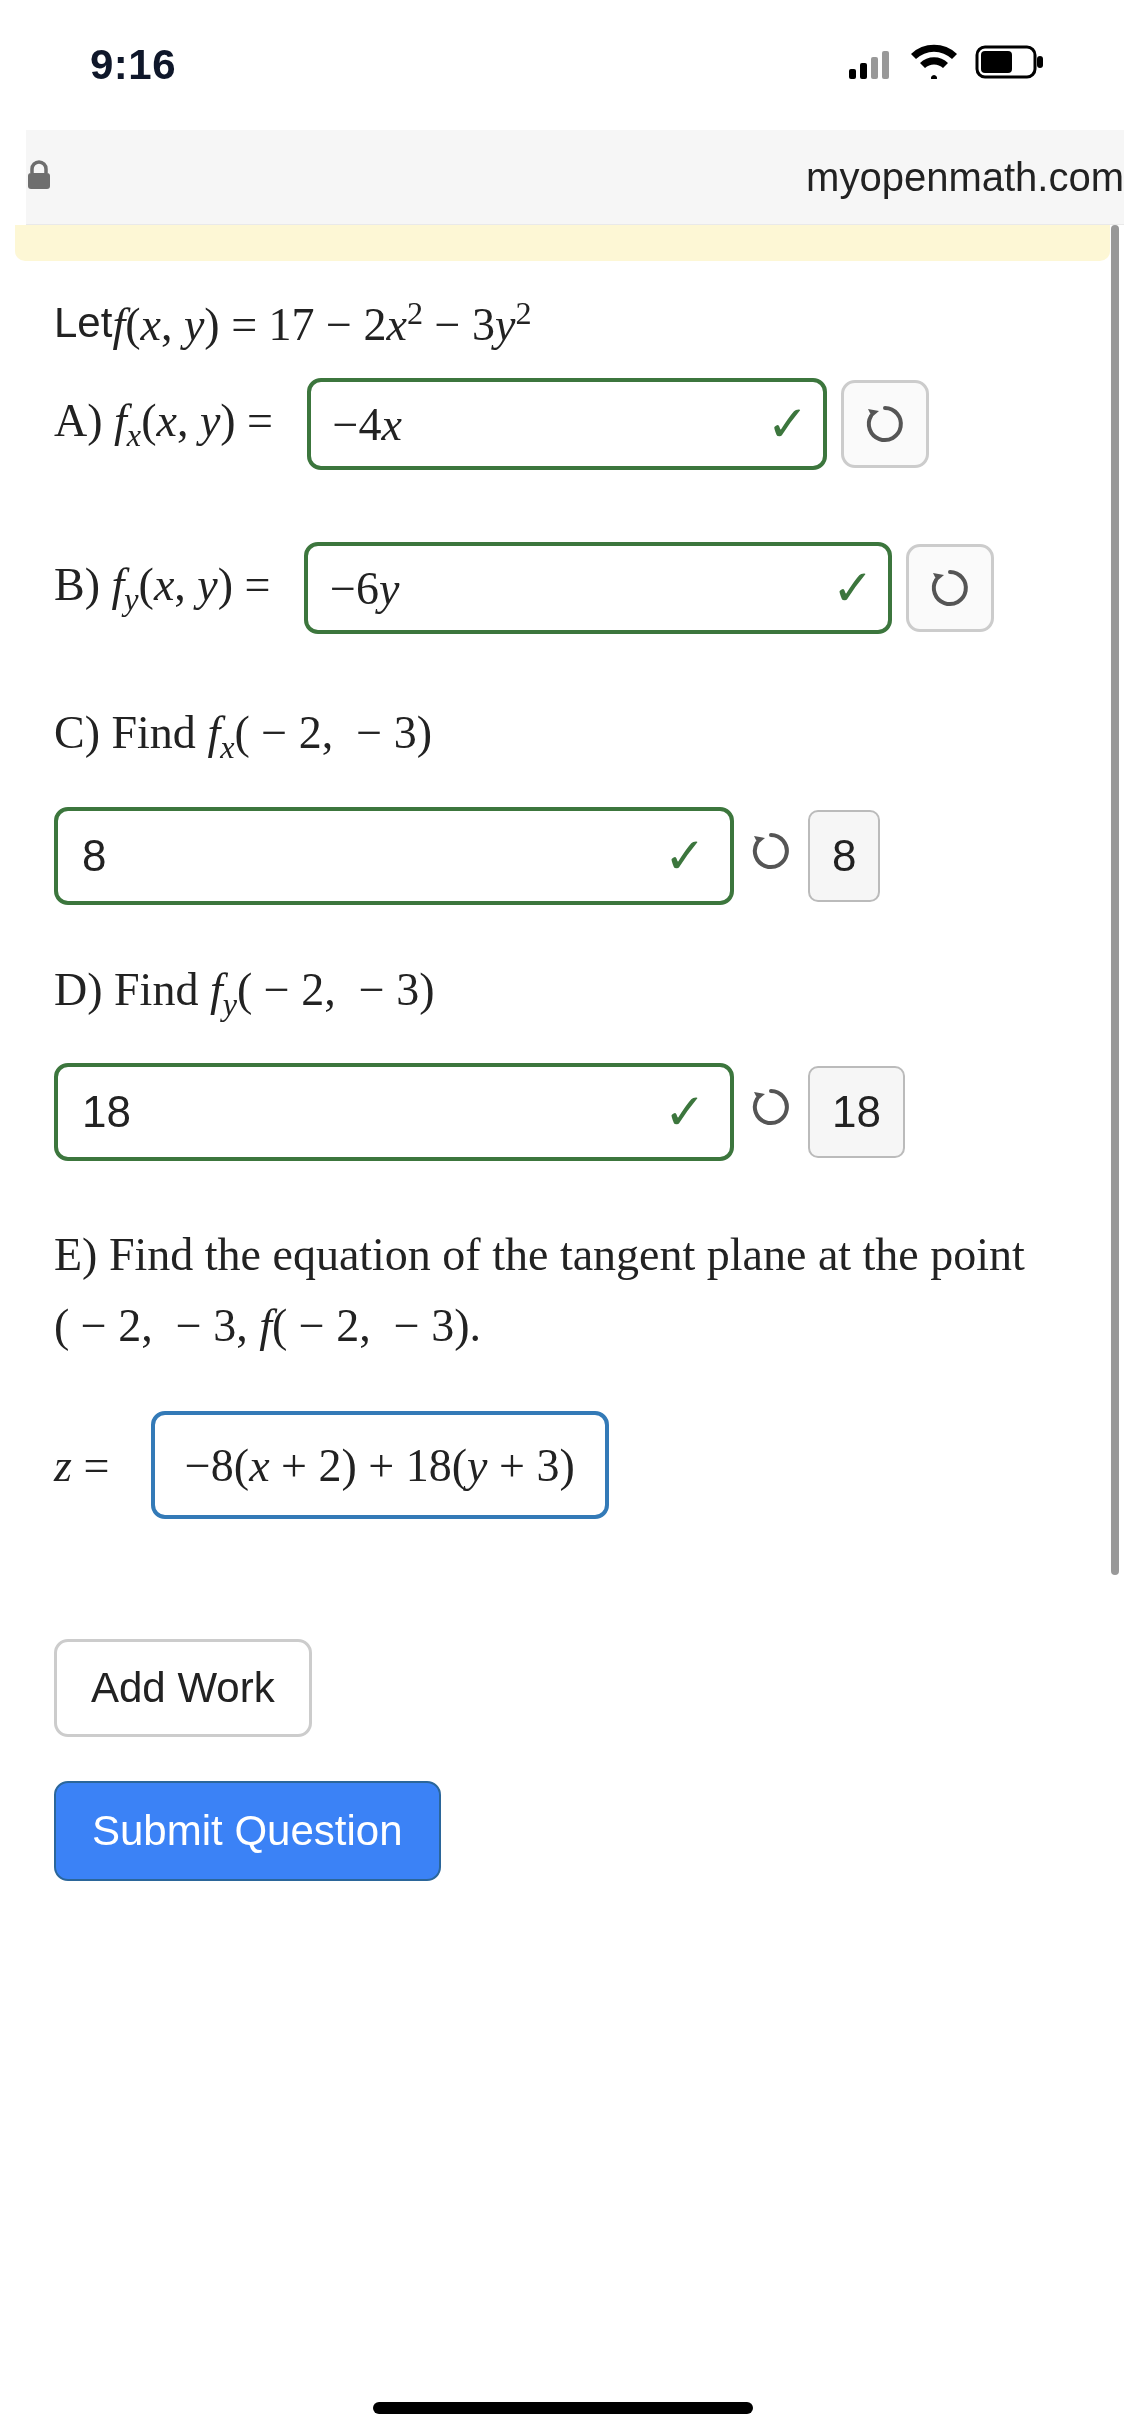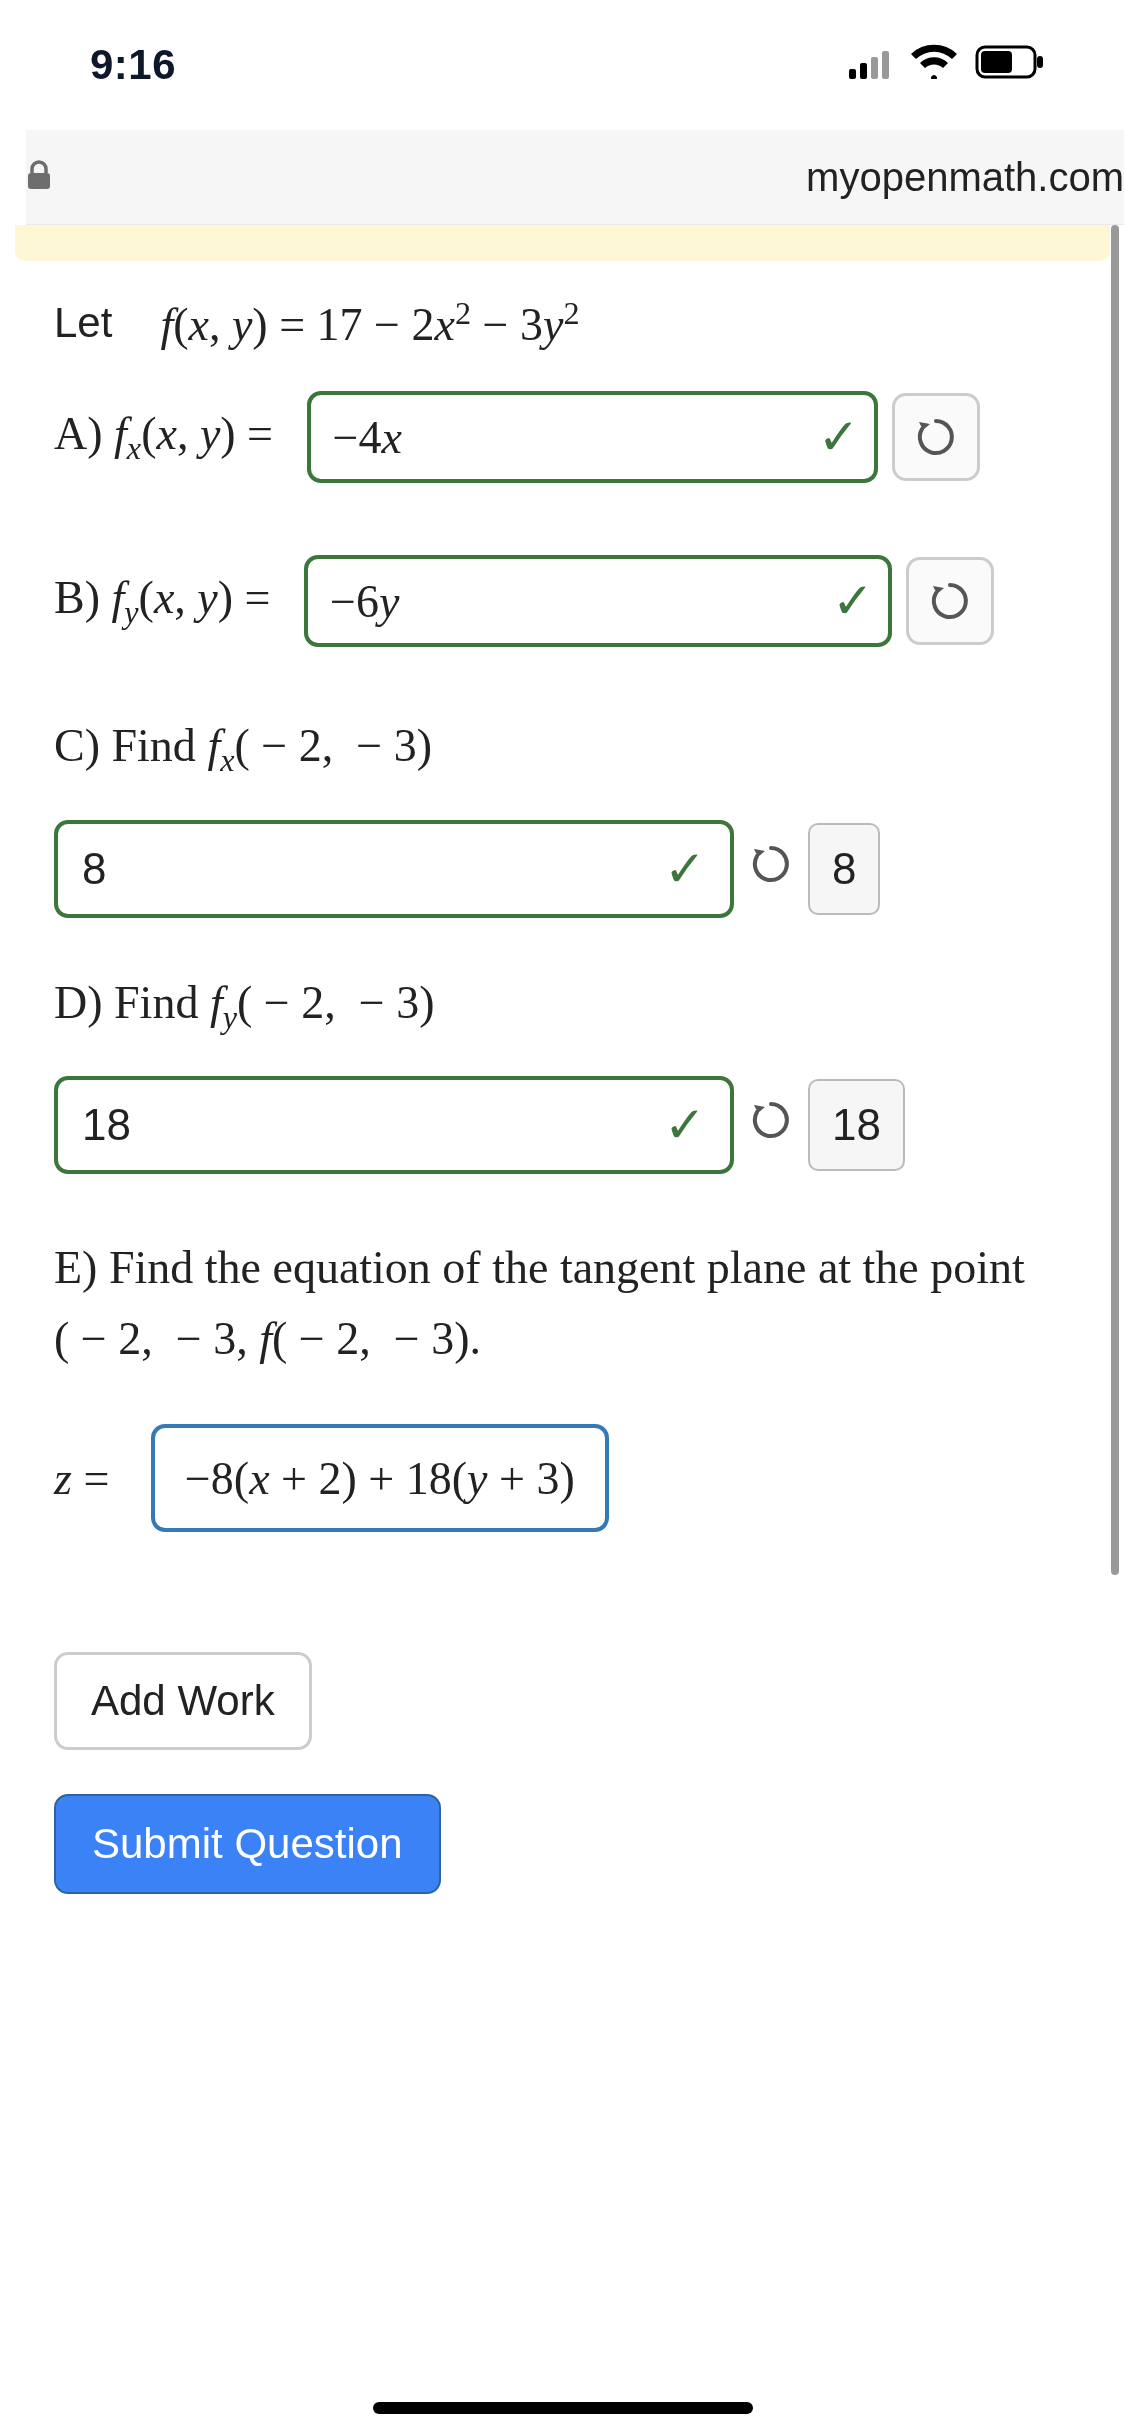--- a/index.html
+++ b/index.html
@@ -91,30 +91,30 @@
   </span>
   <span class="domain">myopenmath.com</span>
 </div>
 
 <div class="yellow-band"></div>
 
 <div class="scrollbar-v"></div>
 
 <div class="content">
 
-  <div class="row" style="margin-bottom:40px;gap:48px;">
+  <div class="row" style="margin-bottom:27px;">
     <span>Let </span>
     <span class="math">
       <span class="ital">f</span>(<span class="ital">x</span>,&nbsp;<span class="ital">y</span>)&nbsp;=&nbsp;17&nbsp;−&nbsp;2<span class="ital">x</span><span class="sup">2</span>&nbsp;−&nbsp;3<span class="ital">y</span><span class="sup">2</span>
     </span>
   </div>
 
   <div class="row">
     <span class="math" style="margin-right:22px;">A)&nbsp;<span class="ital">f</span><span class="sub">x</span>(<span class="ital">x</span>,&nbsp;<span class="ital">y</span>)&nbsp;=&nbsp;</span>
-    <span class="input-box" style="width:571px;">
+    <span class="input-box" style="width:520px;">
       <span class="math">−4<span class="ital">x</span></span>
       <span class="chk">✓</span>
     </span>
     <span class="retry-btn">
       <svg width="46" height="46" viewBox="0 0 46 46">
           <path d="M23 7 a16 16 0 1 1 -14 8" fill="none" stroke="#555" stroke-width="4" stroke-linecap="round"></path>
           <path d="M6 8 l4 8 l7 -6 z" fill="#555"></path>
         </svg>
     </span>
   </div>

